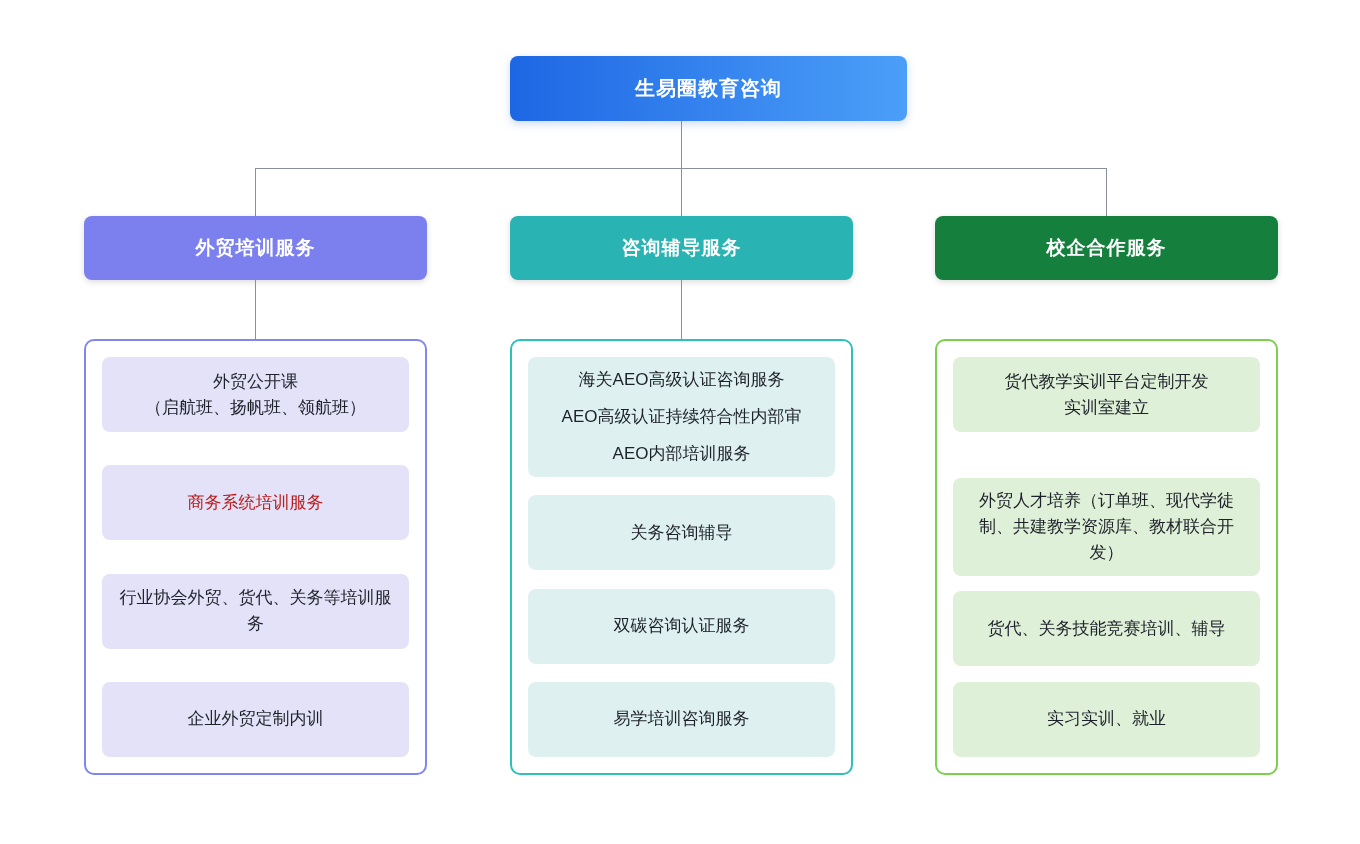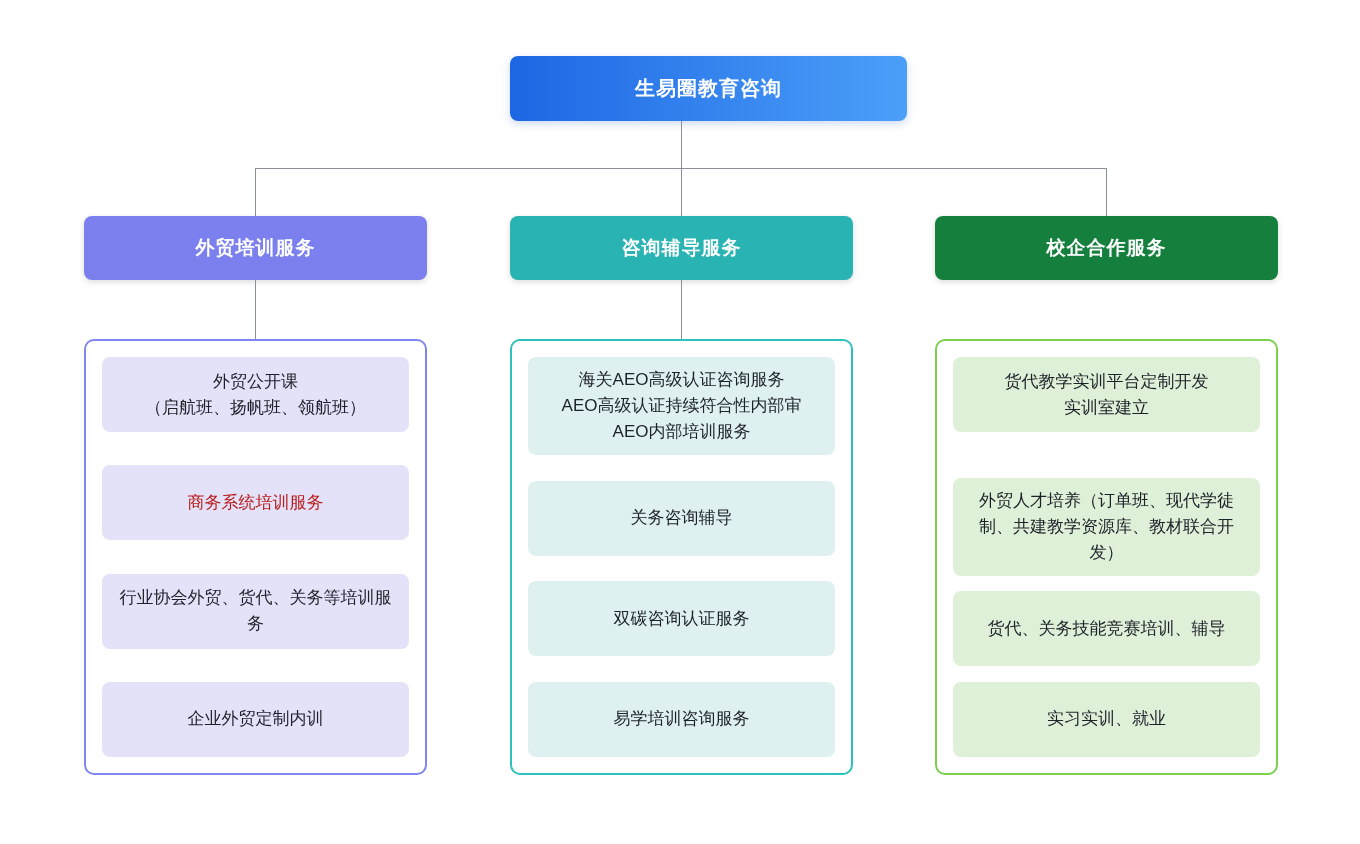--- a/index.html
+++ b/index.html
@@ -95,21 +95,21 @@
           </div>
         </div>
   </div>
 
   <div class="column" style="left: 510px;">
     <div class="branch-header" style="background: rgb(41, 179, 179);">咨询辅导服务</div>
     <div class="branch-connector-slot">
       <div class="vline" style="background: rgb(138, 144, 153);"></div>
     </div>
     <div class="branch-container" style="border-color: rgb(46, 192, 187);">
-          <div class="branch-item" style="background: rgb(222, 241, 240); color: rgb(29, 33, 41);">
+          <div class="branch-item" style="background: rgb(222, 241, 240); color: rgb(29, 33, 41); gap: 11px;">
             <div class="item-line">海关AEO高级认证咨询服务</div>
             <div class="item-line">AEO高级认证持续符合性内部审</div>
             <div class="item-line">AEO内部培训服务</div>
           </div>
           <div class="branch-item" style="background: rgb(222, 241, 240); color: rgb(29, 33, 41);">
             <div class="item-line">关务咨询辅导</div>
           </div>
           <div class="branch-item" style="background: rgb(222, 241, 240); color: rgb(29, 33, 41);">
             <div class="item-line">双碳咨询认证服务</div>
           </div>

